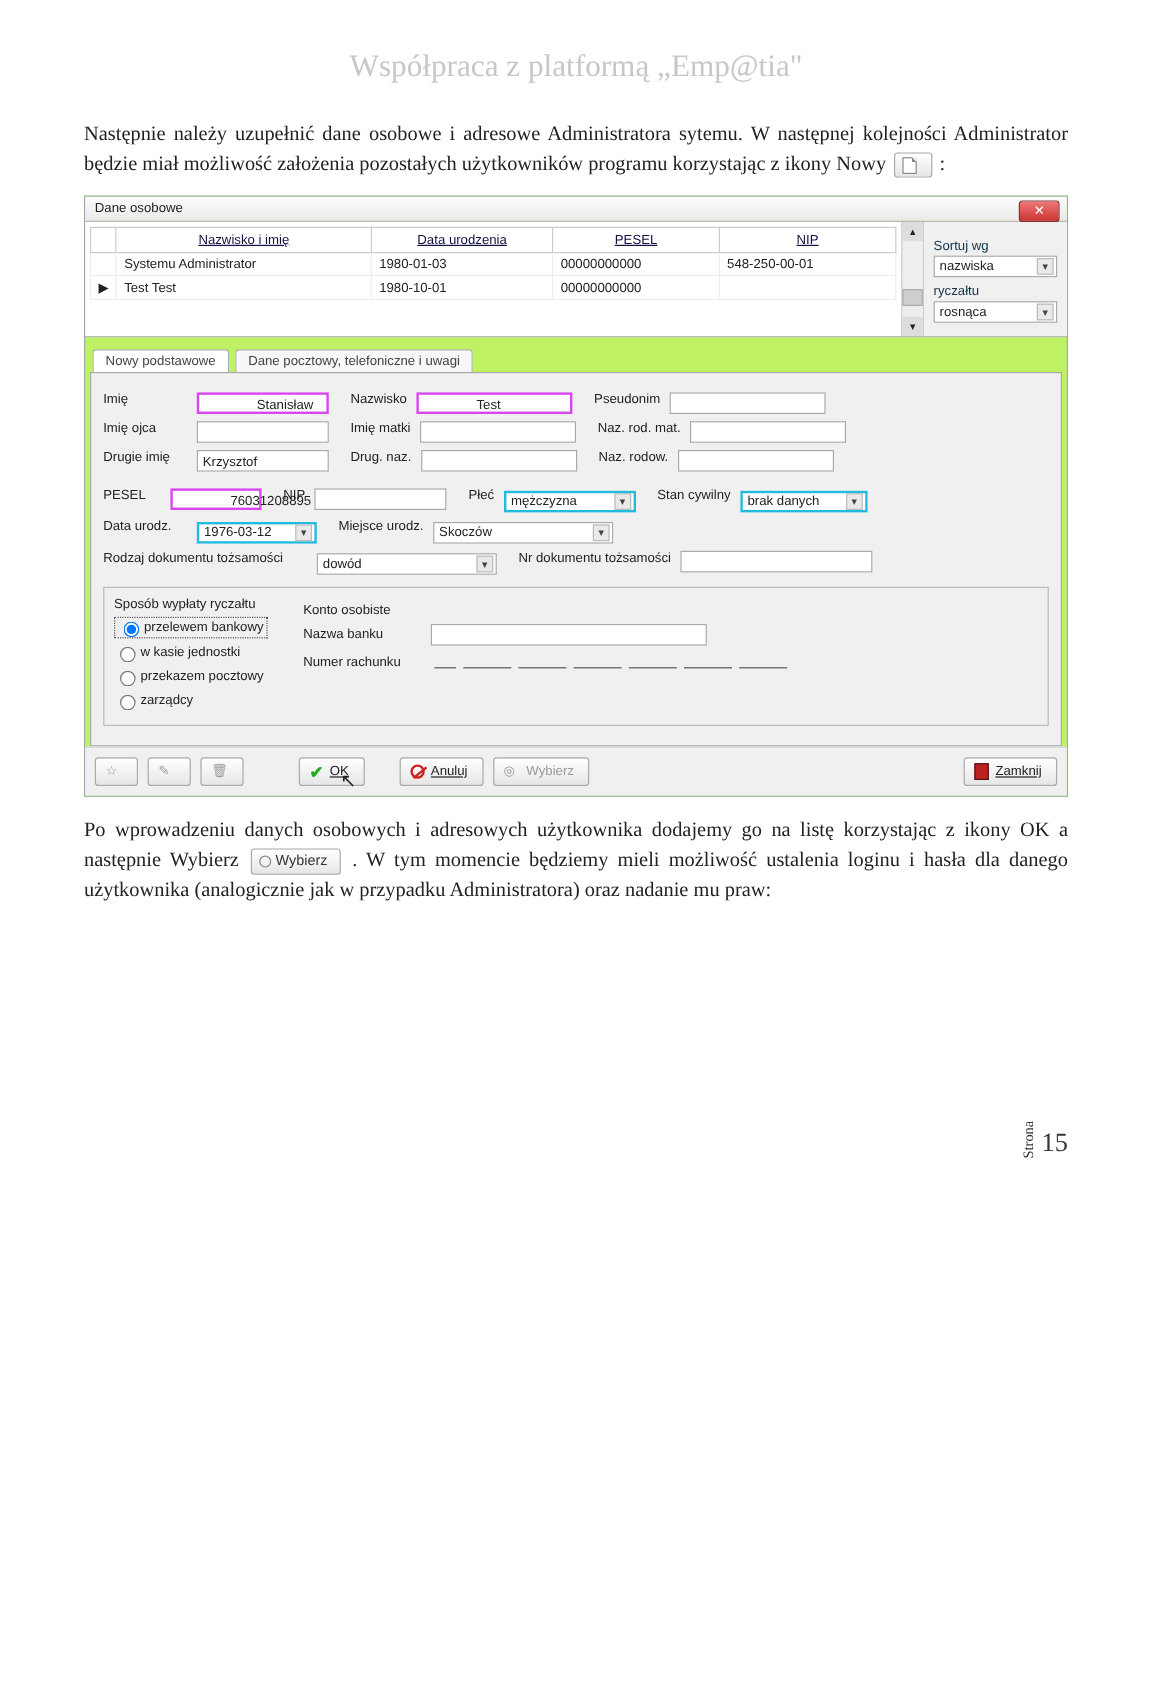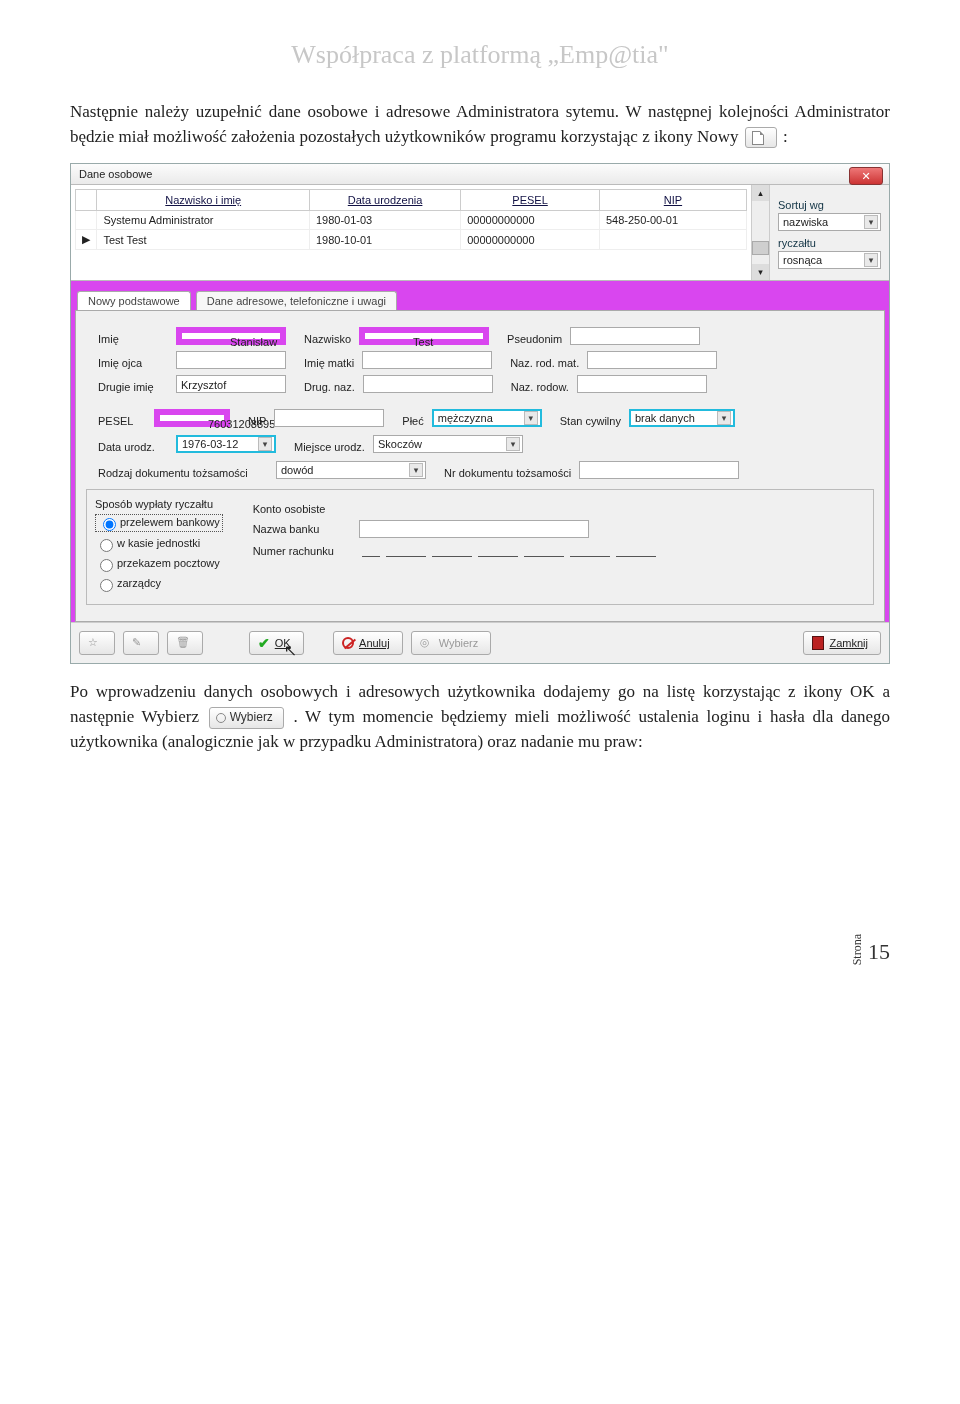--- a/index.html
+++ b/index.html
@@ -39,21 +39,21 @@
   .inline-btn .ico-page { display:inline-block; width:12px; height:14px; border:1px solid #888; background:#fff; position:relative; vertical-align:middle; margin-right:2px; }
   .inline-btn .ico-page:after { content:""; position:absolute; right:-1px; top:-1px; border-top:4px solid #fff; border-left:4px solid #888; }
   .inline-btn .ico-radio { display:inline-block; width:10px; height:10px; border:1px solid #888; border-radius:50%; vertical-align:middle; margin-right:4px; }
 
   
   .shot {
     font-family: Tahoma, Verdana, sans-serif;
     font-size: 11px;
     color: #222;
     border: 1px solid #9aa;
-    background: #d946ef;
+    background: #bef264;
     width: 100%;
     margin: 10px 0 16px 0;
   }
   .shot-title {
     background: linear-gradient(#fcfcfc,#eaeaea);
     border-bottom: 1px solid #bbb;
     padding: 4px 8px;
     position: relative;
   }
   .shot-close {
@@ -77,27 +77,27 @@
   .combo {
     display:flex; align-items:center; border:1px solid #aaa;
     background:#fff; height:18px; padding:0 2px 0 4px; margin-top:2px;
   }
   .combo .arrow { margin-left:auto; width:14px; height:14px; background:#e9e9e9; border:1px solid #bbb; text-align:center; line-height:12px; font-size:9px; color:#444; }
   .combo.hl { border:2px solid #2bd; }
   .input {
     display:inline-block; border:1px solid #aaa; background:#fff;
     height:18px; padding:0 4px; line-height:18px; vertical-align:middle;
   }
-  .input.hl { border:6px solid #d946ef;padding-left:48px; }
+  .input.hl { border:2px solid #d946ef;padding-left:48px; }
 
   .tabs { margin:10px 0 0 6px; }
   .tab { display:inline-block; padding:3px 10px; border:1px solid #aaa; border-bottom:none; background:#f7f7f7; border-radius:3px 3px 0 0; margin-right:2px; color:#444; }
   .tab.active { background:#fff; font-weight:normal; }
   .form-area { border:1px solid #aaa; background:#f0f0f0; padding:10px 10px 6px 10px; margin:0 4px; }
-  .frow { display:flex; align-items:flex-end; margin:6px 12px; gap:8px; }
+  .frow { display:flex; align-items:flex-start; margin:6px 0; gap:8px; }
   .frow .lbl { width:70px; }
   .frow .lbl-s { width:auto; margin-left:10px; }
 
   .group-box { border:1px solid #bbb; background:#f0f0f0; padding:8px; margin:10px 0; display:flex; gap:30px; }
   .radio-col .rad { margin:4px 0; }
   .rad input { vertical-align:middle; margin-right:4px; }
   .rad.sel { border:1px dotted #555; padding:0 2px; }
   .bank-col .brow { margin:5px 0; display:flex; align-items:center; gap:6px; }
   .bank-col .lbl { width:100px; }
   .rachunek .seg { display:inline-block; border-bottom:1px solid #555; width:40px; height:14px; margin:0 3px; }
@@ -182,21 +182,21 @@
       <div class="lbl">ryczałtu</div>
       <div class="combo">
           <span>rosnąca</span>
           <span class="arrow">▾</span>
         </div>
     </div>
   </div>
 
   <div class="tabs">
     <span class="tab active">Nowy podstawowe</span>
-    <span class="tab">Dane adresowe, telefoniczne i uwagi</span>
+    <span class="tab">Dane pocztowy, telefoniczne i uwagi</span>
   </div>
 
   <div class="form-area">
     <div class="frow">
       <span class="lbl">Imię</span>
       <span class="input hl" style="width:110px">Stanisław</span>
       <span class="lbl-s">Nazwisko</span>
       <span class="input hl" style="width:130px">Test</span>
       <span class="lbl-s">Pseudonim</span>
       <span class="input" style="width:130px"></span>

